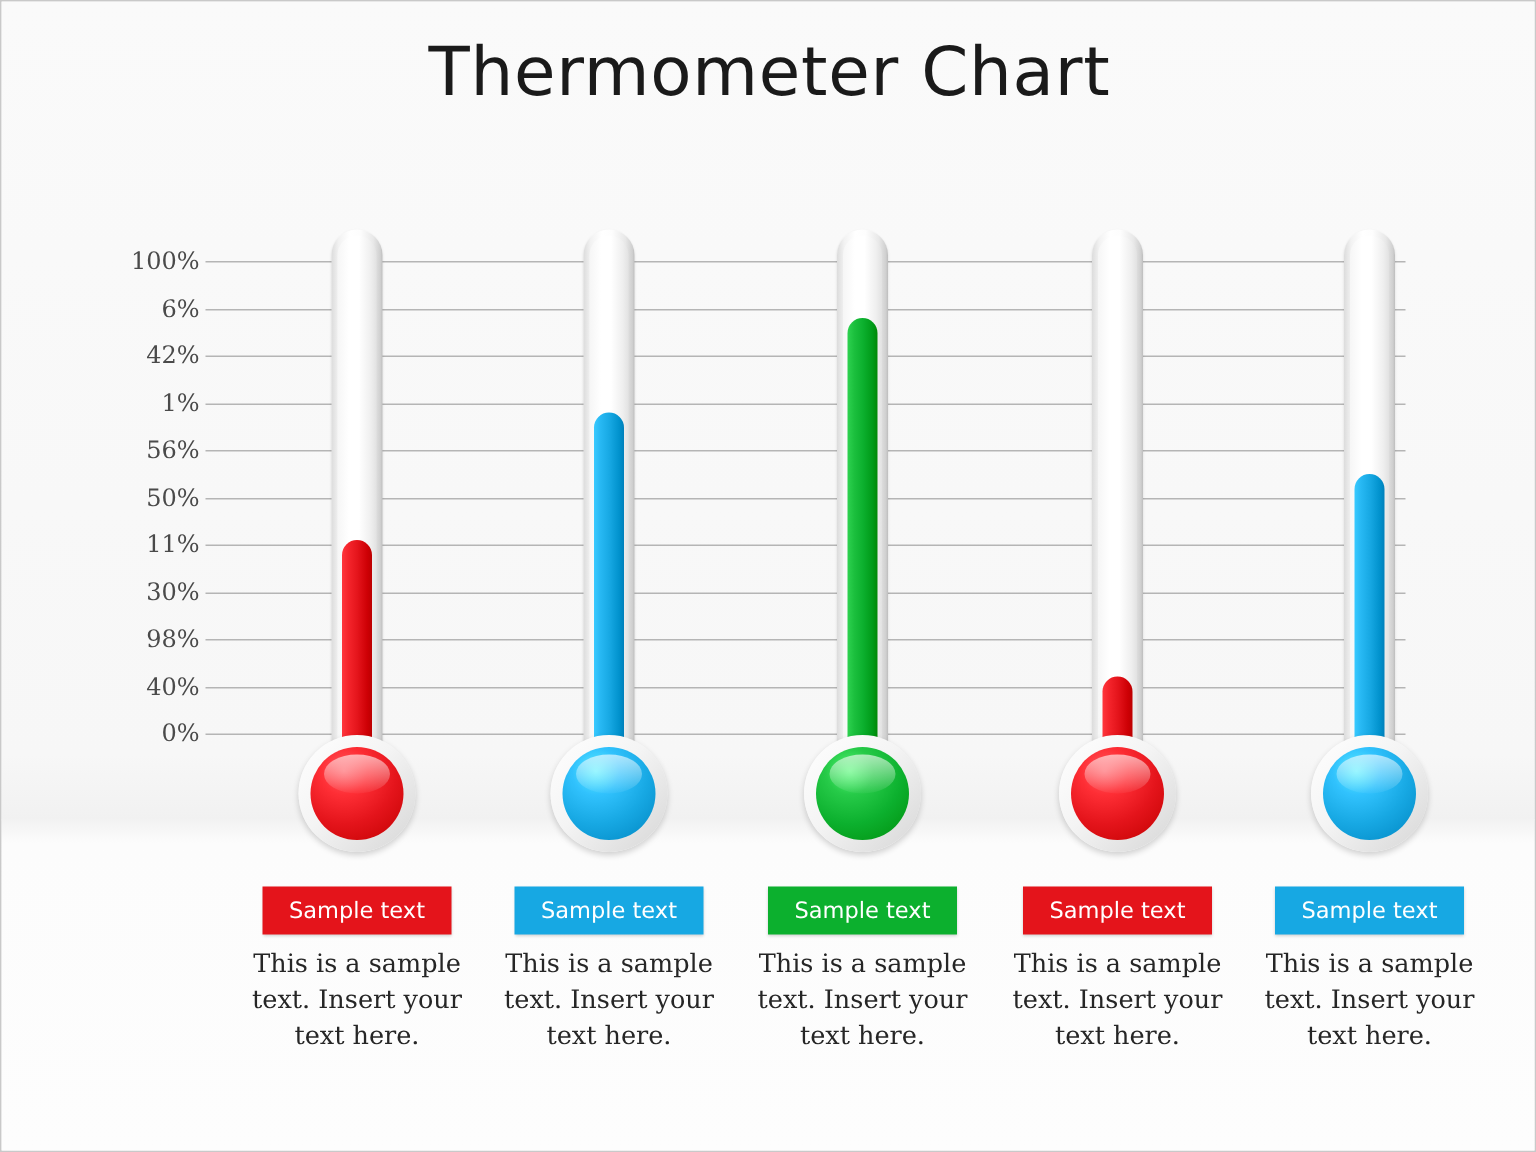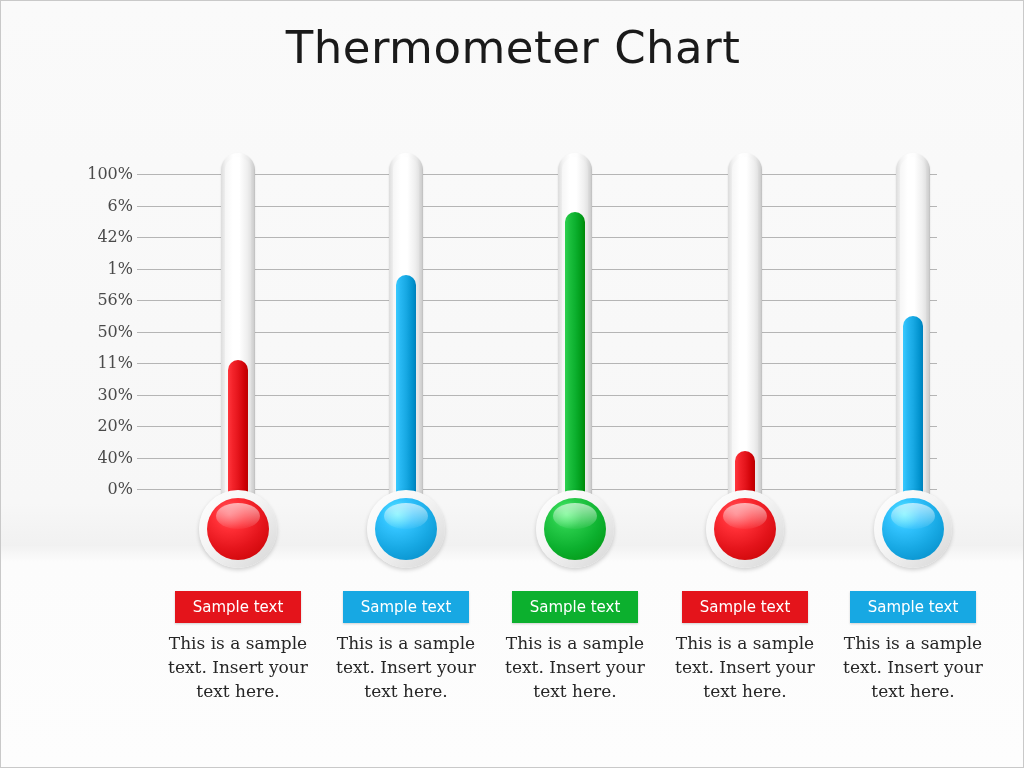--- a/index.html
+++ b/index.html
@@ -191,21 +191,21 @@
       </div>
     <div id="yaxis">
         <div class="ytick" style="top: 150px;">100%</div>
         <div class="ytick" style="top: 181.5px;">6%</div>
         <div class="ytick" style="top: 213px;">42%</div>
         <div class="ytick" style="top: 244.5px;">1%</div>
         <div class="ytick" style="top: 276px;">56%</div>
         <div class="ytick" style="top: 307.5px;">50%</div>
         <div class="ytick" style="top: 339px;">11%</div>
         <div class="ytick" style="top: 370.5px;">30%</div>
-        <div class="ytick" style="top: 402px;">20%</div>
+        <div class="ytick" style="top: 402px;">98%</div>
         <div class="ytick" style="top: 433.5px;">40%</div>
         <div class="ytick" style="top: 465px;">0%</div>
       </div>
     <div id="thermos">
         <div class="thermo" style="left: 182px;">
           <div class="tube-outer"></div>
           <div class="tube-inner"></div>
           <div class="fill" style="top: 345.85px; height: 142.15px; background: linear-gradient(to right, rgb(255, 54, 61) 0%, rgb(244, 36, 43) 22%, rgb(228, 20, 27) 52%, rgb(206, 0, 5) 84%, rgb(188, 0, 0) 100%);"></div>
           <div class="bulb-rim" style="top: 476px;"></div>
           <div class="bulb" style="top: 484px; background: radial-gradient(circle at 36% 26%, rgb(255, 92, 99) 0%, rgb(254, 46, 53) 26%, rgb(228, 20, 27) 58%, rgb(194, 0, 0) 100%);"></div>

